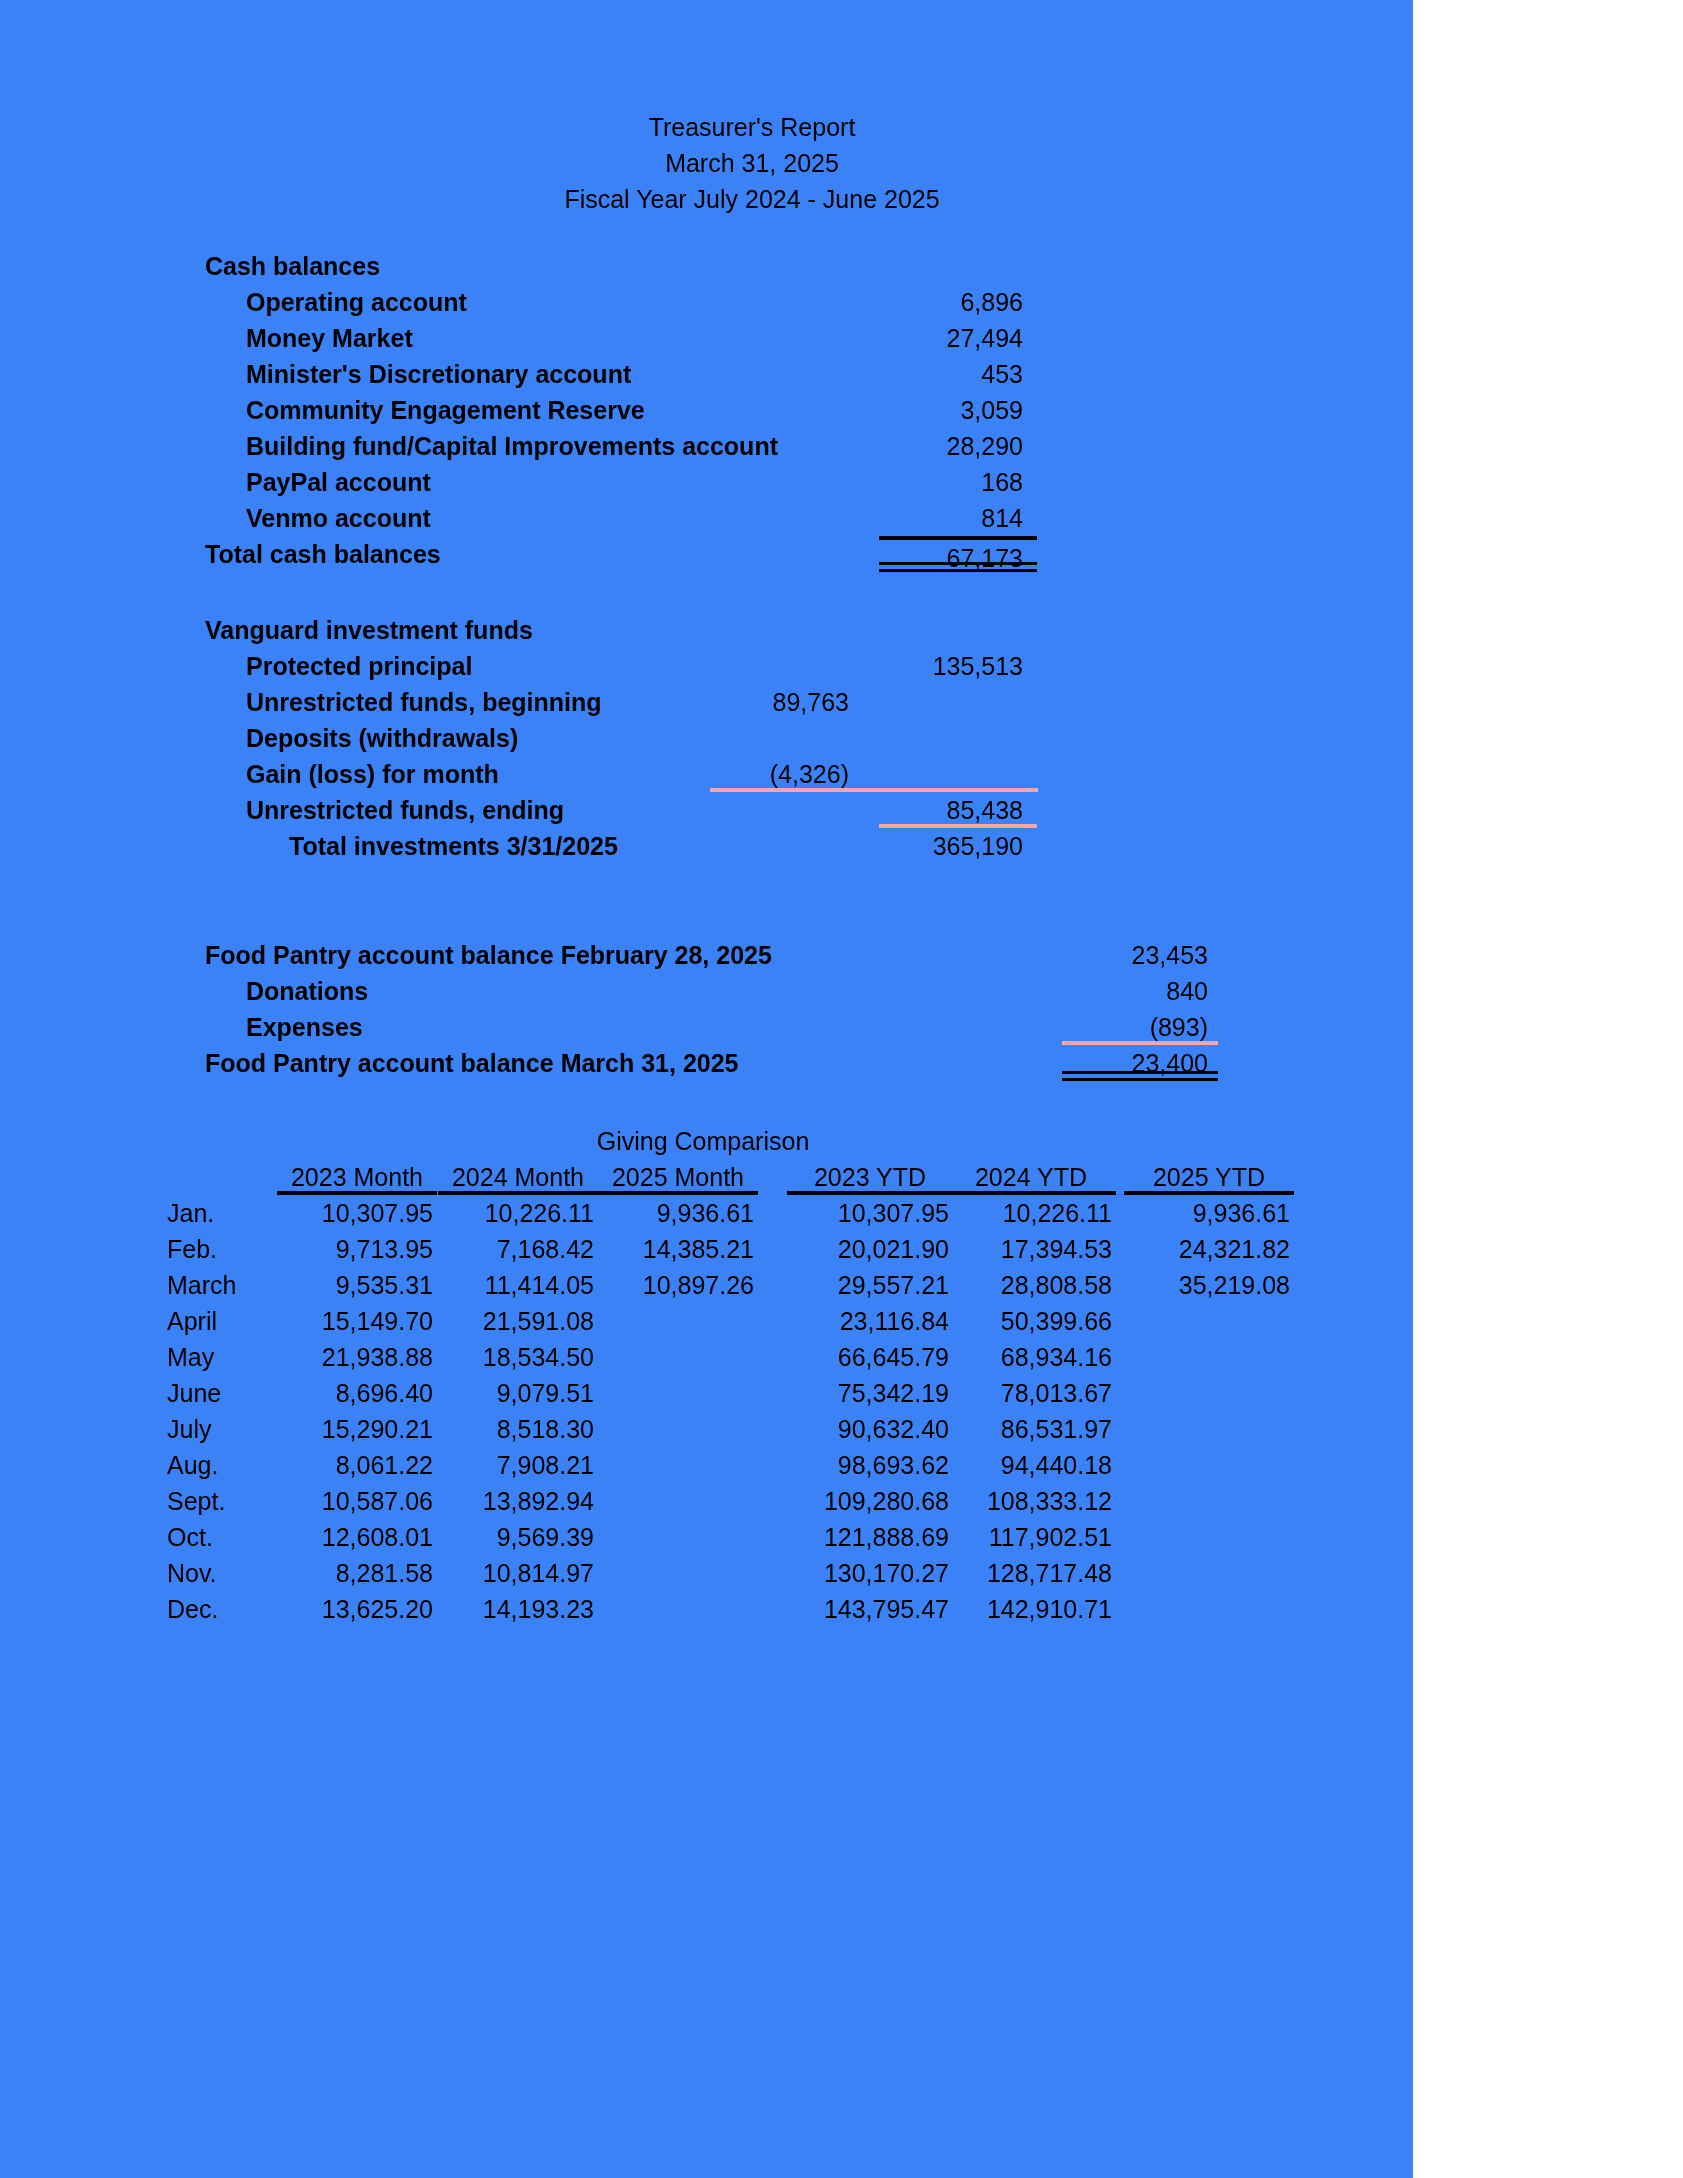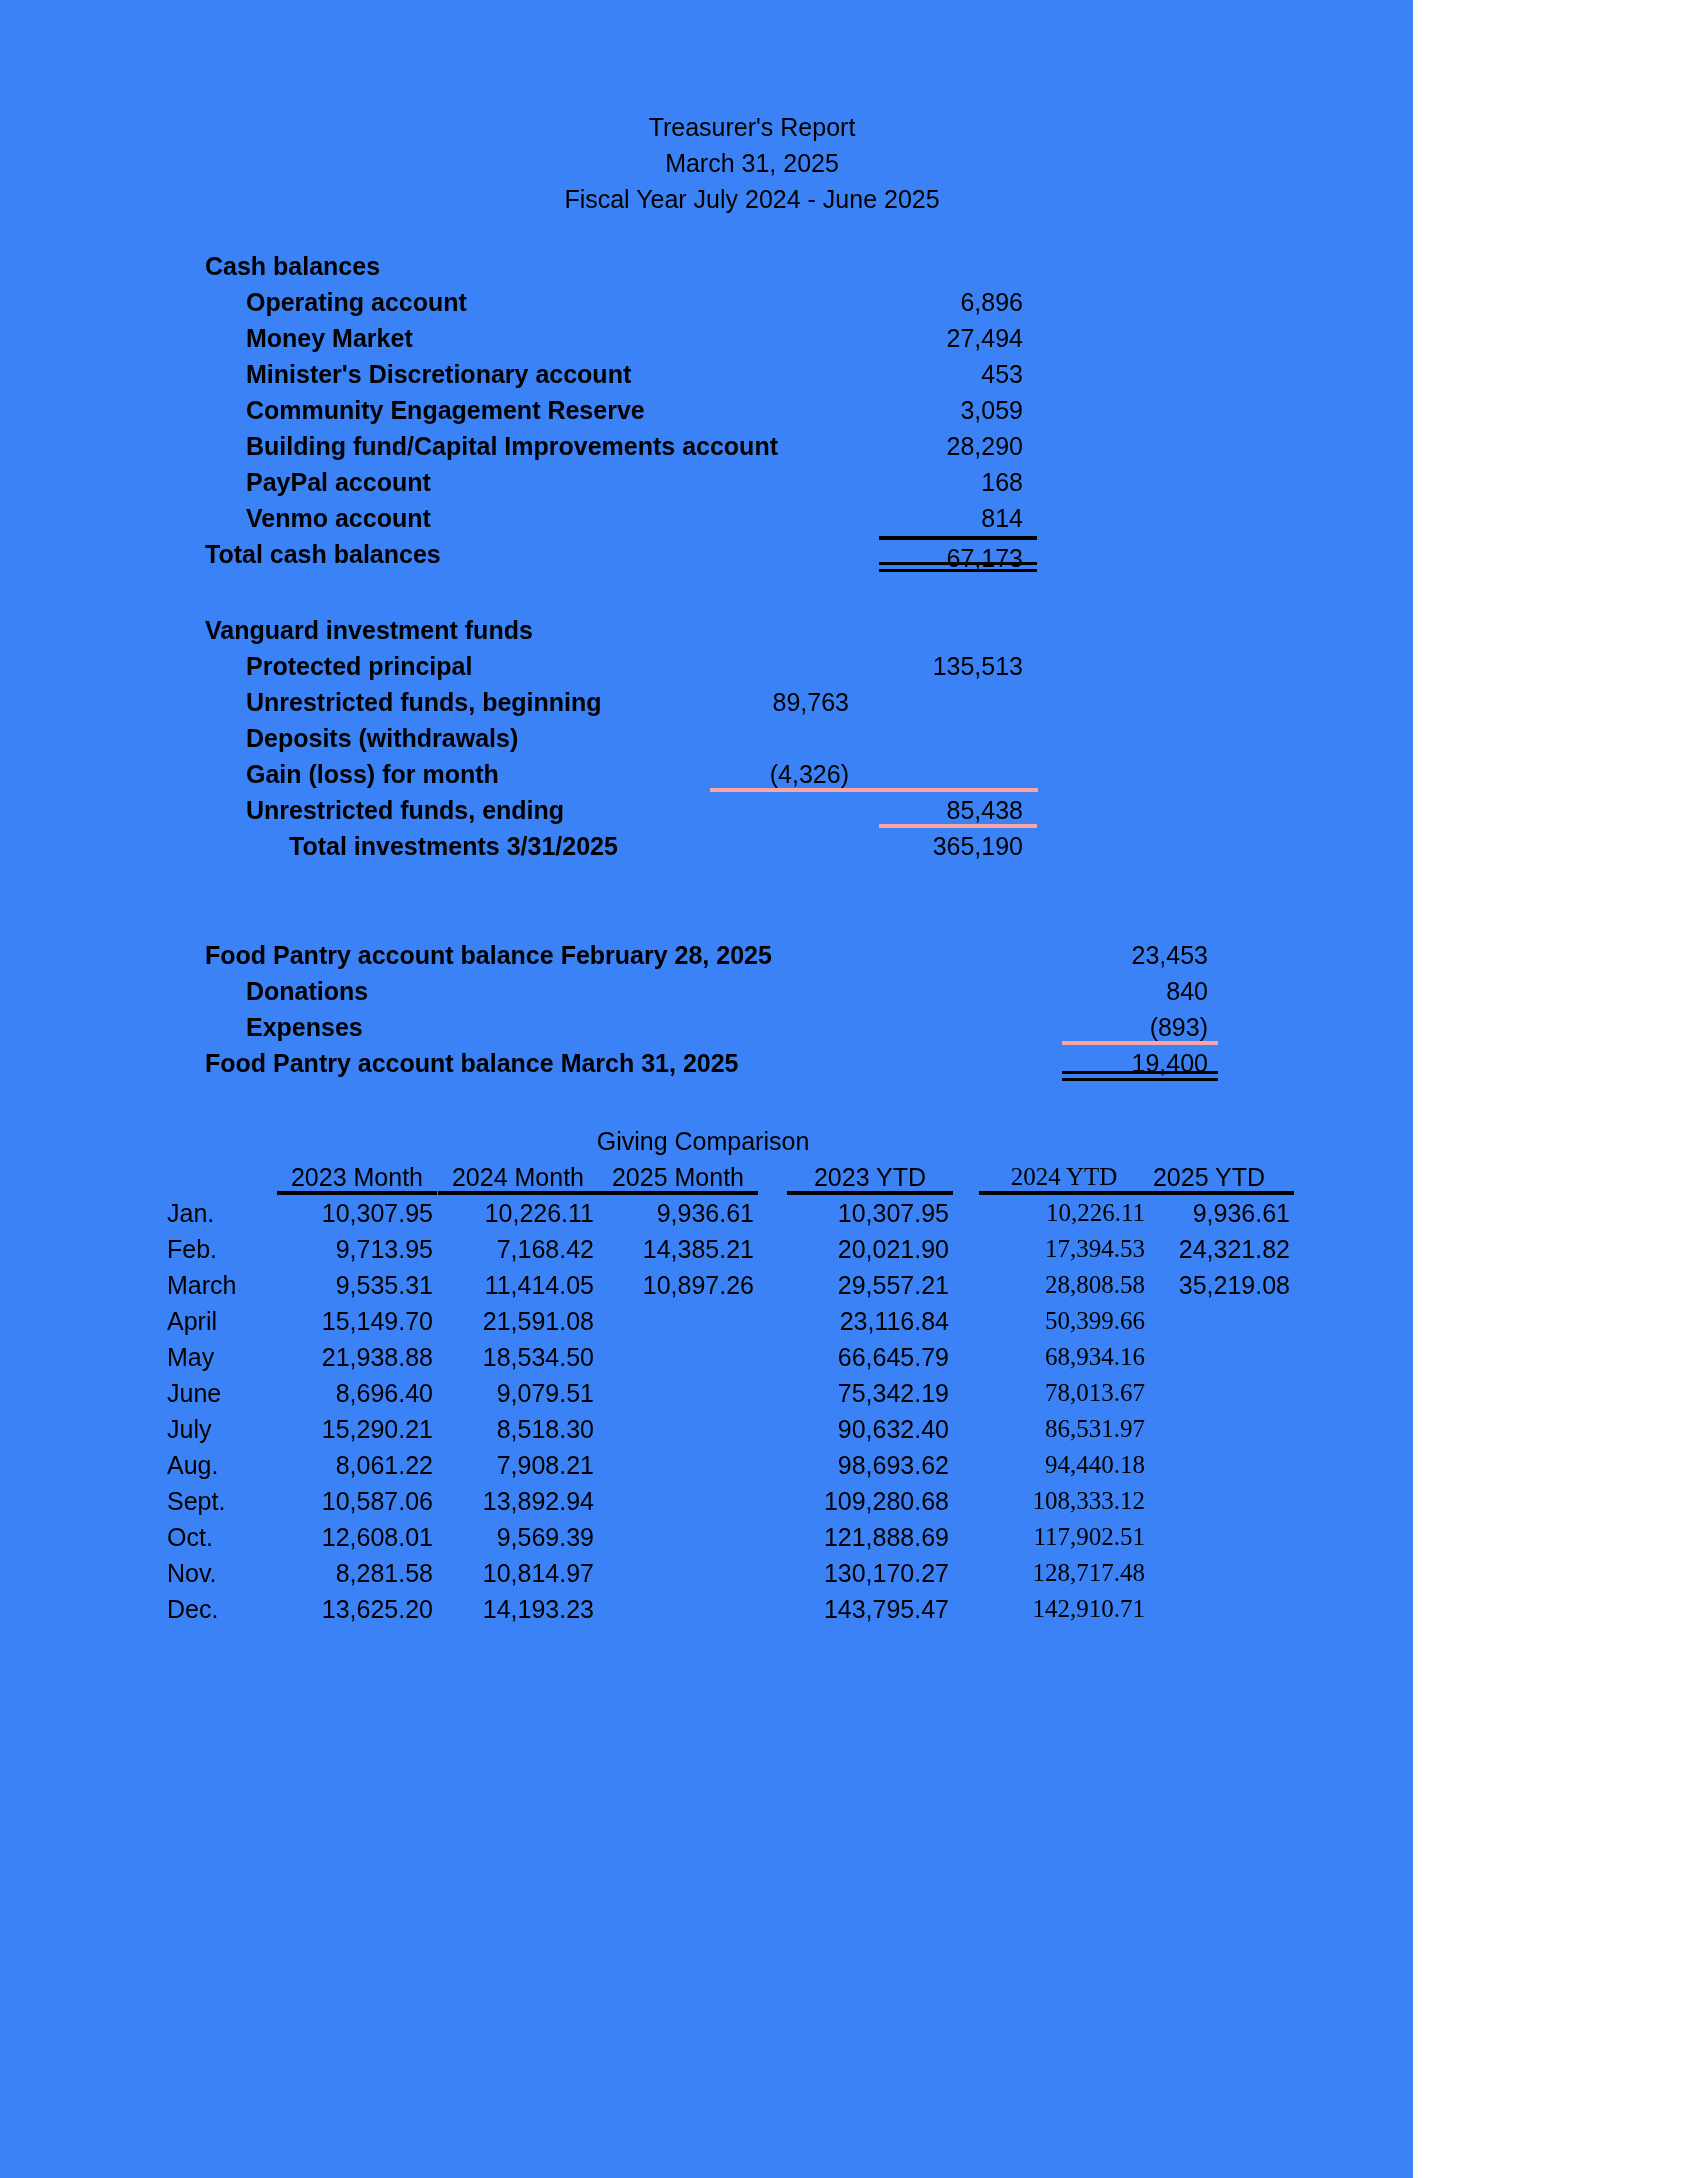--- a/index.html
+++ b/index.html
@@ -44,21 +44,21 @@
   
   .gtitle{ height:var(--rh); line-height:var(--rh); margin-left:396px; width:614px; text-align:center; white-space:nowrap; }
   .grow{ position:relative; height:var(--rh); line-height:var(--rh); }
   .gl{ position:absolute; left:167px; top:0; white-space:nowrap; }
   .gv{ position:absolute; top:0; bottom:0; text-align:right; padding-right:4px; white-space:nowrap; }
   .ghd{ position:absolute; top:0; bottom:0; text-align:center; border-bottom:4px solid #000; white-space:nowrap; }
   .cb{ left:277px; width:160px; }
   .cc{ left:438px; width:160px; }
   .cd{ left:598px; width:160px; }
   .cf{ left:787px; width:166px; }
-  .cg{ left:979px; width:170px;font-family:Liberation Serif, serif; }
+  .cg{ left:946px; width:170px; }
   .ch{ left:1124px; width:170px; }
 </style>
 </head>
 <body>
 
 <div class="page">
 
   <header class="titles">
     <div class="trow">Treasurer's Report</div>
     <div class="trow">March 31, 2025</div>
@@ -142,21 +142,21 @@
     <div class="row">
       <span class="lbl l1">Donations</span>
       <span class="val vfood">840</span>
     </div>
     <div class="row">
       <span class="lbl l1">Expenses</span>
       <span class="val vfood bb">(893)</span>
     </div>
     <div class="row">
       <span class="lbl l0">Food Pantry account balance March 31, 2025</span>
-      <span class="val vfood bdbl">19,400</span>
+      <span class="val vfood bdbl">23,400</span>
     </div>
   </section>
 
   <section class="sec sec-giving">
     <div class="gtitle">Giving Comparison</div>
 
     <div class="grow">
       <span class="ghd cb">2023 Month</span>
       <span class="ghd cc">2024 Month</span>
       <span class="ghd cd">2025 Month</span>

